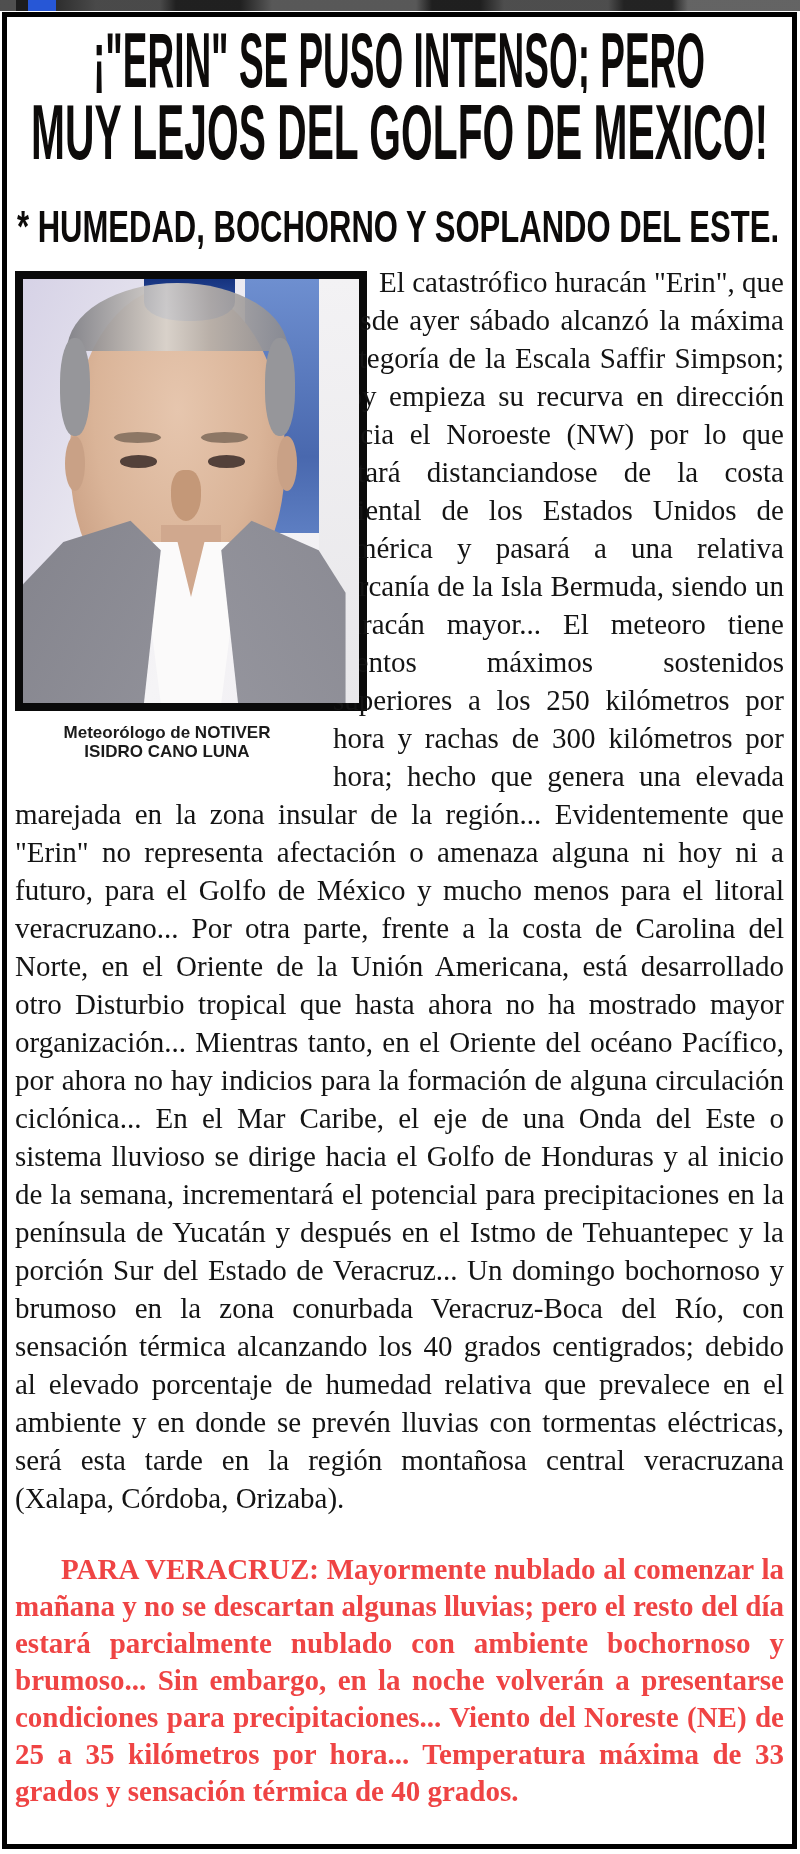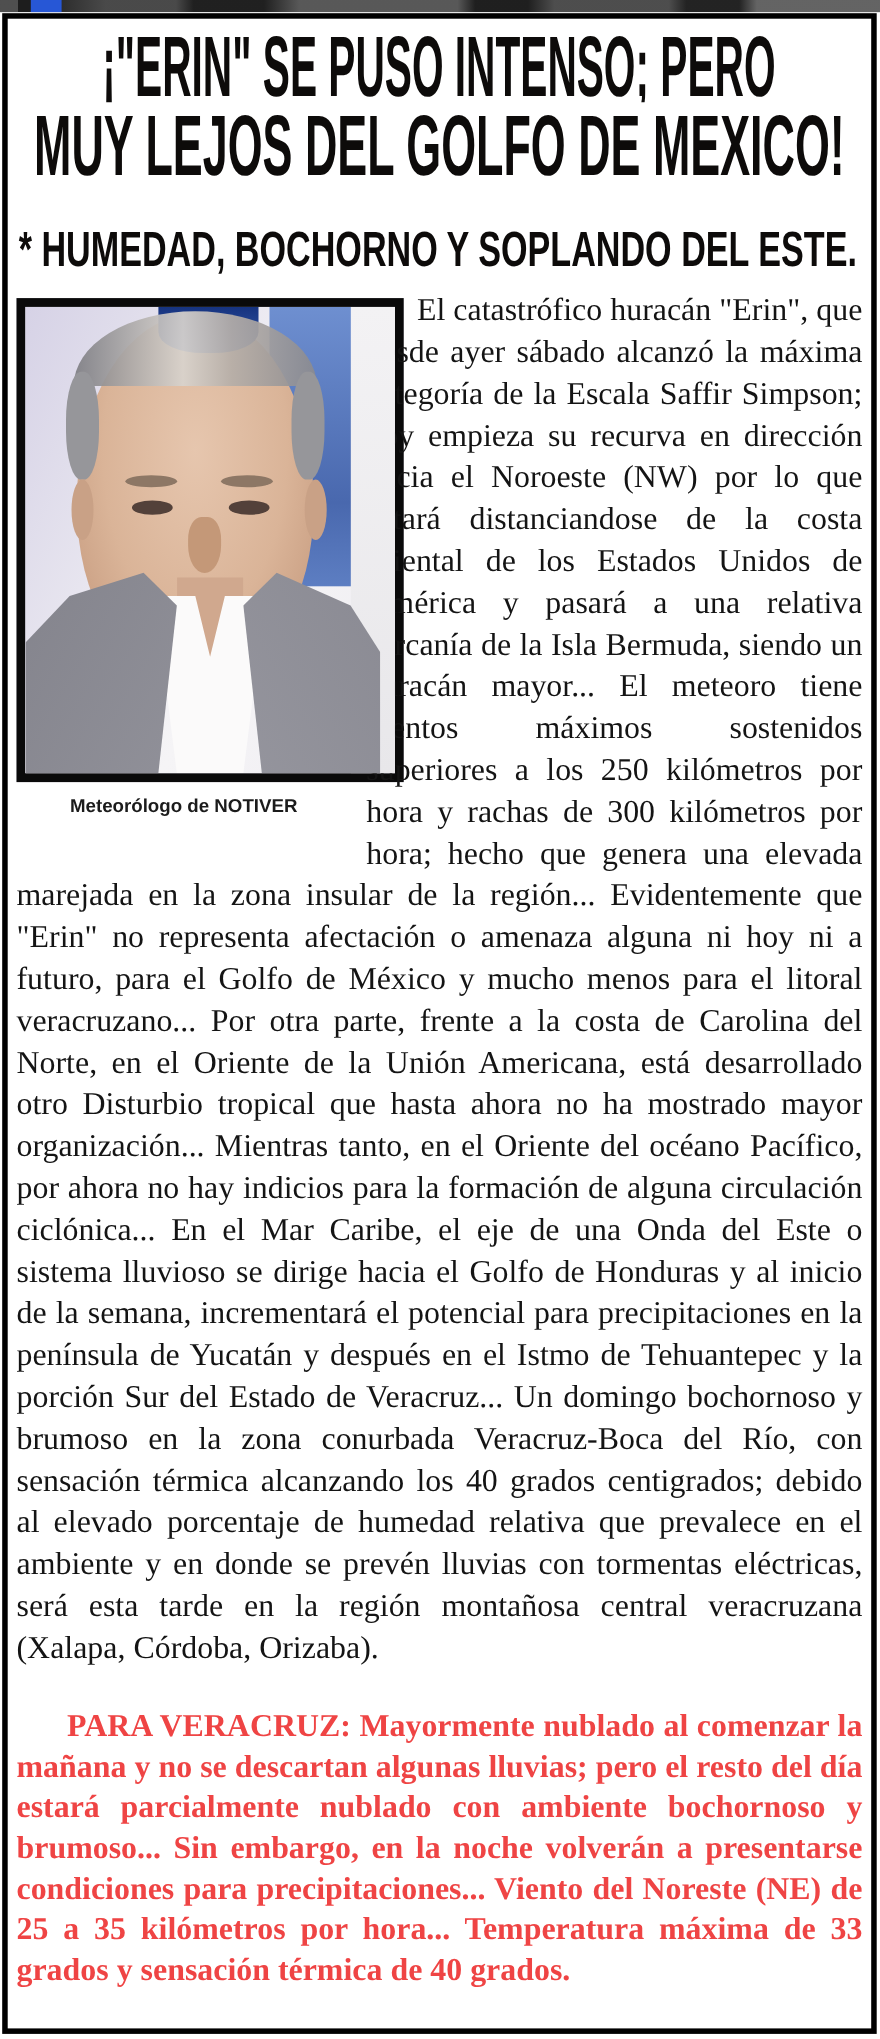--- a/index.html
+++ b/index.html
@@ -109,20 +109,21 @@
           <div class="ph-nose"></div>
           <div class="ph-mouth"></div>
           <div class="ph-neck"></div>
           <div class="ph-shirt"></div>
           <div class="ph-suit-l"></div>
           <div class="ph-suit-r"></div>
         </div>
       </div>
       <div class="photo-caption">
         <div>Meteorólogo de NOTIVER</div>
+        <div>ISIDRO CANO LUNA</div>
       </div>
     </div>
 
     <p class="p1">El catastrófico huracán "Erin", que desde ayer sábado alcanzó la máxima categoría de la Escala Saffir Simpson; hoy empieza su recurva en dirección hacia el Noroeste (NW) por lo que estará distanciandose de la costa oriental de los Estados Unidos de América y pasará a una relativa cercanía de la Isla Bermuda, siendo un huracán mayor... El meteoro tiene vientos máximos sostenidos superiores a los 250 kilómetros por hora y rachas de 300 kilómetros por hora; hecho que genera una elevada marejada en la zona insular de la región... Evidentemente que "Erin" no representa afectación o amenaza alguna ni hoy ni a futuro, para el Golfo de México y mucho menos para el litoral veracruzano... Por otra parte, frente a la costa de Carolina del Norte, en el Oriente de la Unión Americana, está desarrollado otro Disturbio tropical que hasta ahora no ha mostrado mayor organización... Mientras tanto, en el Oriente del océano Pacífico, por ahora no hay indicios para la formación de alguna circulación ciclónica... En el Mar Caribe, el eje de una Onda del Este o sistema lluvioso se dirige hacia el Golfo de Honduras y al inicio de la semana, incrementará el potencial para precipitaciones en la península de Yucatán y después en el Istmo de Tehuantepec y la porción Sur del Estado de Veracruz... Un domingo bochornoso y brumoso en la zona conurbada Veracruz-Boca del Río, con sensación térmica alcanzando los 40 grados centigrados; debido al elevado porcentaje de humedad relativa que prevalece en el ambiente y en donde se prevén lluvias con tormentas eléctricas, será esta tarde en la región montañosa central veracruzana (Xalapa, Córdoba, Orizaba).</p>
 
     <p class="p2">PARA VERACRUZ: Mayormente nublado al comenzar la mañana y no se descartan algunas lluvias; pero el resto del día estará parcialmente nublado con ambiente bochornoso y brumoso... Sin embargo, en la noche volverán a presentarse condiciones para precipitaciones... Viento del Noreste (NE) de 25 a 35 kilómetros por hora... Temperatura máxima de 33 grados y sensación térmica de 40 grados.</p>
 
   </div>
 </div>
 

